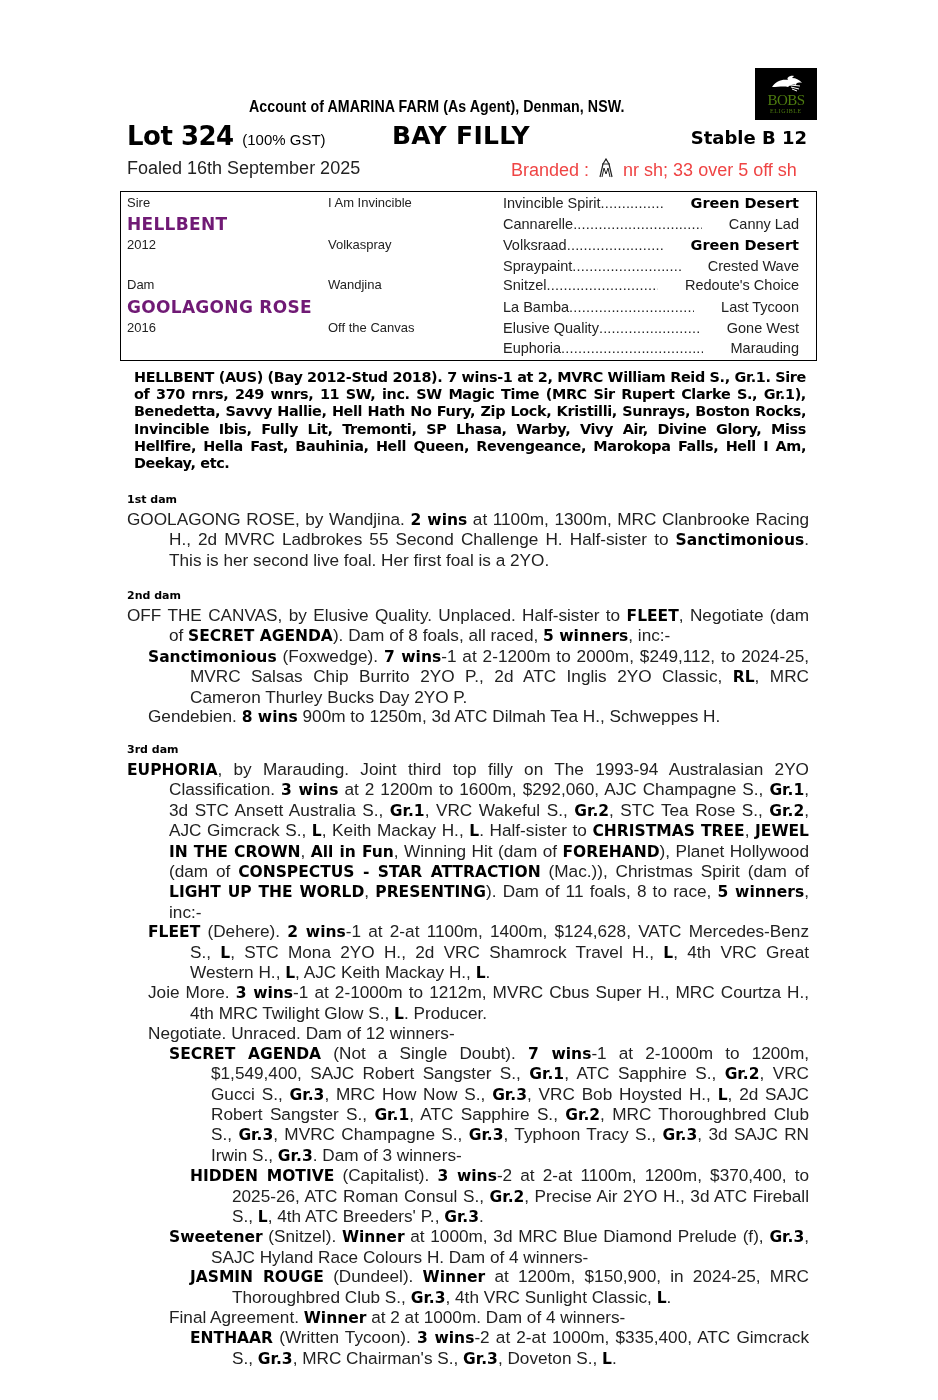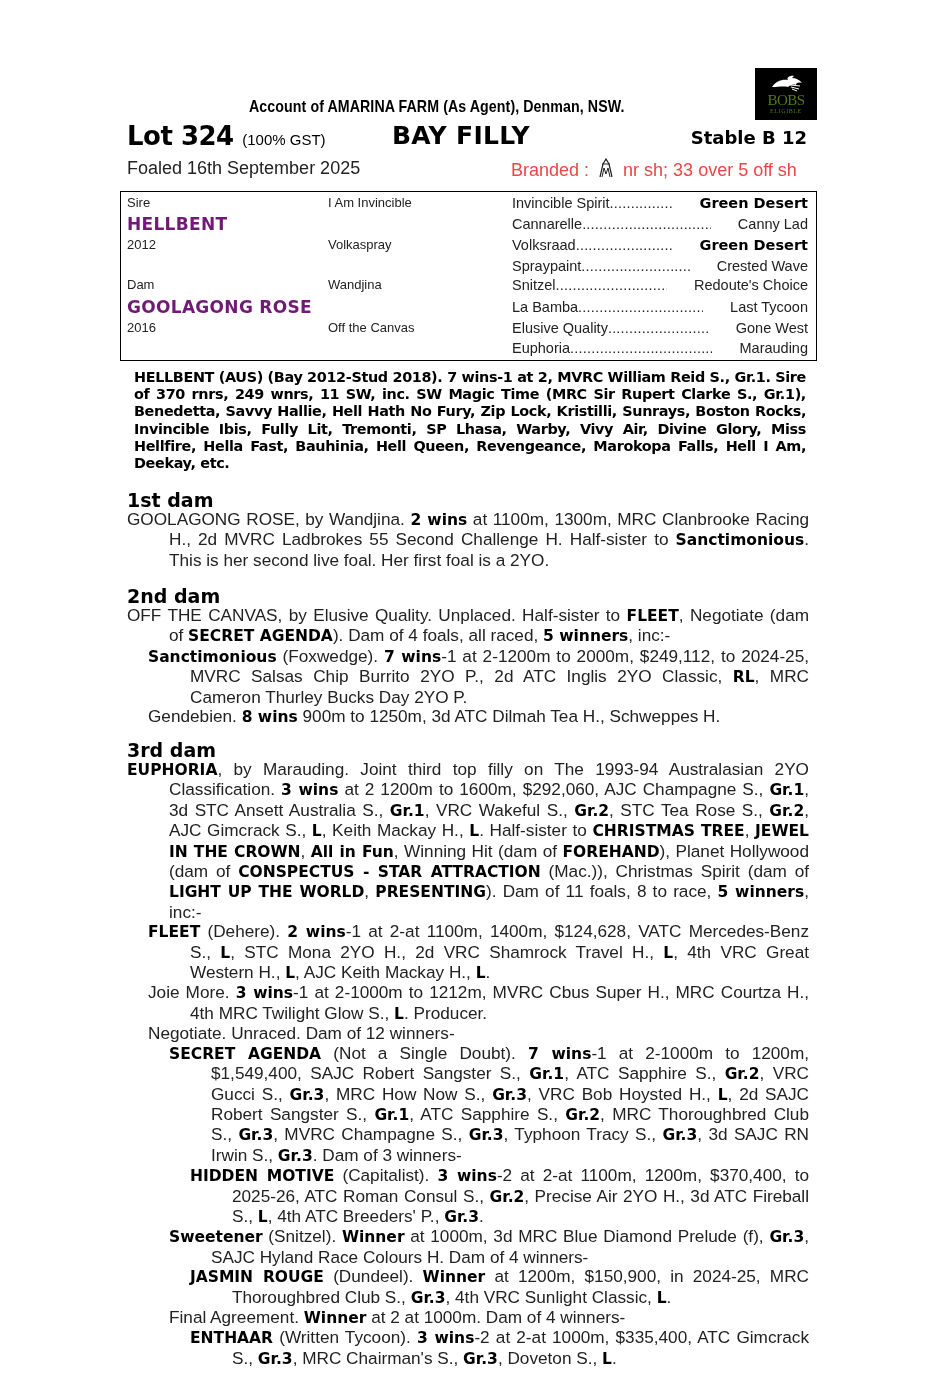--- a/index.html
+++ b/index.html
@@ -20,31 +20,31 @@
 
   .foaled { position: absolute; left: 127px; top: 158px; font-size: 18px; color: #222; }
   .branded { position: absolute; left: 511px; top: 158px; font-size: 18px; color: #ef4444; white-space: nowrap; }
   .branded .brand-icon { display: inline-block; vertical-align: -2px; margin: 0 2px; }
 
   .ped { position: absolute; left: 120px; top: 191px; width: 695px; height: 168px; border: 1.5px solid #000; }
   .ped .c1 { position: absolute; left: 6px; }
   .ped .c2 { position: absolute; left: 207px; }
   .ped .cell { font-size: 13px; color: #222; white-space: nowrap; }
   .ped .big { font-family: "DejaVu Sans", sans-serif; font-weight: 900; font-size: 17px; color: #701a75; letter-spacing: 0.3px; }
-  .ped .c3 { position: absolute; left: 391px; width: 296px; font-size: 14.5px; color: #222; display: flex; white-space: nowrap; }
+  .ped .c3 { position: absolute; left: 382px; width: 296px; font-size: 14.5px; color: #222; display: flex; white-space: nowrap; }
   .ped .c3 .l { flex: 0 0 auto; }
   .ped .c3 .dots { flex: 1 1 auto; overflow: hidden; }
   .ped .c3 .dots::before { content: "................................................................................................"; letter-spacing: 0.2px; }
   .ped .c3 .r { flex: 0 0 auto; margin-left: 27px; }
   .ped .c3 .r.bold { font-family: "DejaVu Sans", sans-serif; font-weight: 900; font-size: 14.5px; color: #000; }
 
   .sire-blurb { position: absolute; left: 134px; top: 369px; width: 672px; font-family: "DejaVu Sans", sans-serif; font-weight: 900; font-size: 14.4px; line-height: 17.2px; text-align: justify; letter-spacing: -0.35px; }
 
   .section { position: absolute; left: 127px; width: 682px; font-size: 17.2px; line-height: 19.4px; color: #222; }
-  .section h3 { margin: 0; font-family: "DejaVu Sans", sans-serif; font-weight: 900; font-size: 19px; line-height: 20px; color: #000; }
+  .section h3 { margin: 0; font-family: "DejaVu Sans", sans-serif; font-weight: 900; font-size: 11px; line-height: 20px; color: #000; }
   .section p { margin: 0; text-align: justify; }
   .section b { font-family: "DejaVu Sans", sans-serif; font-weight: 900; color: #000; font-size: 15.5px; }
   .p0 { padding-left: 42px; text-indent: -42px; }
   .p1 { padding-left: 63px; text-indent: -42px; }
   .p2 { padding-left: 84px; text-indent: -42px; }
   .p3 { padding-left: 105px; text-indent: -42px; }
 </style>
 </head>
 <body>
 
@@ -135,21 +135,21 @@
 
 <div class="sire-blurb">HELLBENT (AUS) (Bay 2012-Stud 2018). 7 wins-1 at 2, MVRC William Reid S., Gr.1. Sire of 370 rnrs, 249 wnrs, 11 SW, inc. SW Magic Time (MRC Sir Rupert Clarke S., Gr.1), Benedetta, Savvy Hallie, Hell Hath No Fury, Zip Lock, Kristilli, Sunrays, Boston Rocks, Invincible Ibis, Fully Lit, Tremonti, SP Lhasa, Warby, Vivy Air, Divine Glory, Miss Hellfire, Hella Fast, Bauhinia, Hell Queen, Revengeance, Marokopa Falls, Hell I Am, Deekay, etc.</div>
 
 <div class="section" style="top:490px">
   <h3>1st dam</h3>
   <p class="p0"><span>GOOLAGONG ROSE, by Wandjina. </span><b>2 wins</b><span> at 1100m, 1300m, MRC Clanbrooke Racing H., 2d MVRC Ladbrokes 55 Second Challenge H. Half-sister to </span><b>Sanctimonious</b><span>. This is her second live foal. Her first foal is a 2YO.</span></p>
 </div>
 
 <div class="section" style="top:586px">
   <h3>2nd dam</h3>
-  <p class="p0"><span>OFF THE CANVAS, by Elusive Quality. Unplaced. Half-sister to </span><b>FLEET</b><span>, Negotiate (dam of </span><b>SECRET AGENDA</b><span>). Dam of 4 foals, all raced, </span><b>5 winners</b><span>, inc:-</span></p>
+  <p class="p0"><span>OFF THE CANVAS, by Elusive Quality. Unplaced. Half-sister to </span><b>FLEET</b><span>, Negotiate (dam of </span><b>SECRET AGENDA</b><span>). Dam of 8 foals, all raced, </span><b>5 winners</b><span>, inc:-</span></p>
   <p class="p1"><b>Sanctimonious</b><span> (Foxwedge). </span><b>7 wins</b><span>-1 at 2-1200m to 2000m, $249,112, to 2024-25, MVRC Salsas Chip Burrito 2YO P., 2d ATC Inglis 2YO Classic, </span><b>RL</b><span>, MRC Cameron Thurley Bucks Day 2YO P.</span></p>
   <p class="p1"><span>Gendebien. </span><b>8 wins</b><span> 900m to 1250m, 3d ATC Dilmah Tea H., Schweppes H.</span></p>
 </div>
 
 <div class="section" style="top:740px">
   <h3>3rd dam</h3>
   <p class="p0"><b>EUPHORIA</b><span>, by Marauding. Joint third top filly on The 1993-94 Australasian 2YO Classification. </span><b>3 wins</b><span> at 2 1200m to 1600m, $292,060, AJC Champagne S., </span><b>Gr.1</b><span>, 3d STC Ansett Australia S., </span><b>Gr.1</b><span>, VRC Wakeful S., </span><b>Gr.2</b><span>, STC Tea Rose S., </span><b>Gr.2</b><span>, AJC Gimcrack S., </span><b>L</b><span>, Keith Mackay H., </span><b>L</b><span>. Half-sister to </span><b>CHRISTMAS TREE</b><span>, </span><b>JEWEL IN THE CROWN</b><span>, </span><b>All in Fun</b><span>, Winning Hit (dam of </span><b>FOREHAND</b><span>), Planet Hollywood (dam of </span><b>CONSPECTUS - STAR ATTRACTION</b><span> (Mac.)), Christmas Spirit (dam of </span><b>LIGHT UP THE WORLD</b><span>, </span><b>PRESENTING</b><span>). Dam of 11 foals, 8 to race, </span><b>5 winners</b><span>, inc:-</span></p>
   <p class="p1"><b>FLEET</b><span> (Dehere). </span><b>2 wins</b><span>-1 at 2-at 1100m, 1400m, $124,628, VATC Mercedes-Benz S., </span><b>L</b><span>, STC Mona 2YO H., 2d VRC Shamrock Travel H., </span><b>L</b><span>, 4th VRC Great Western H., </span><b>L</b><span>, AJC Keith Mackay H., </span><b>L</b><span>.</span></p>
   <p class="p1"><span>Joie More. </span><b>3 wins</b><span>-1 at 2-1000m to 1212m, MVRC Cbus Super H., MRC Courtza H., 4th MRC Twilight Glow S., </span><b>L</b><span>. Producer.</span></p>
   <p class="p1"><span>Negotiate. Unraced. Dam of 12 winners-</span></p>

